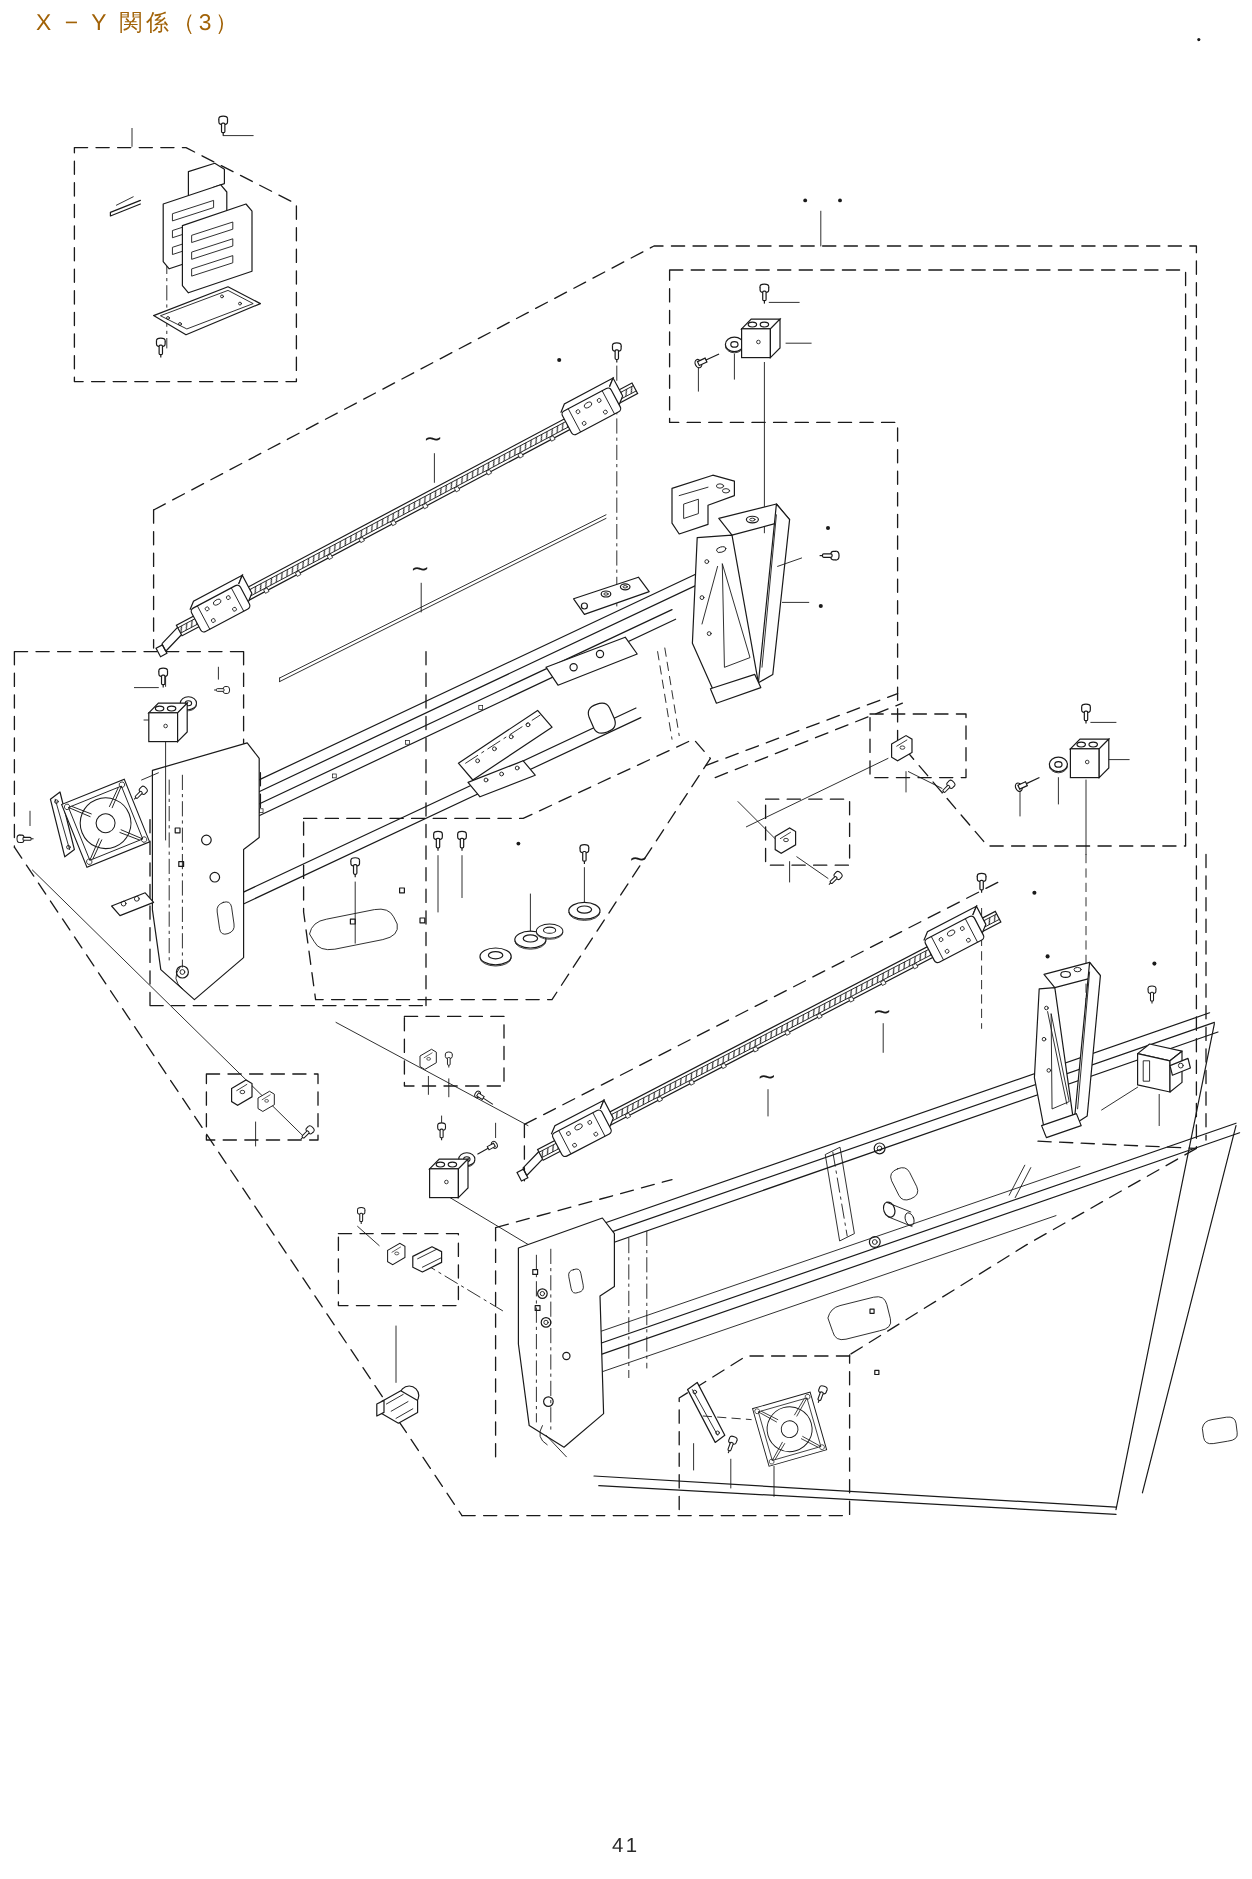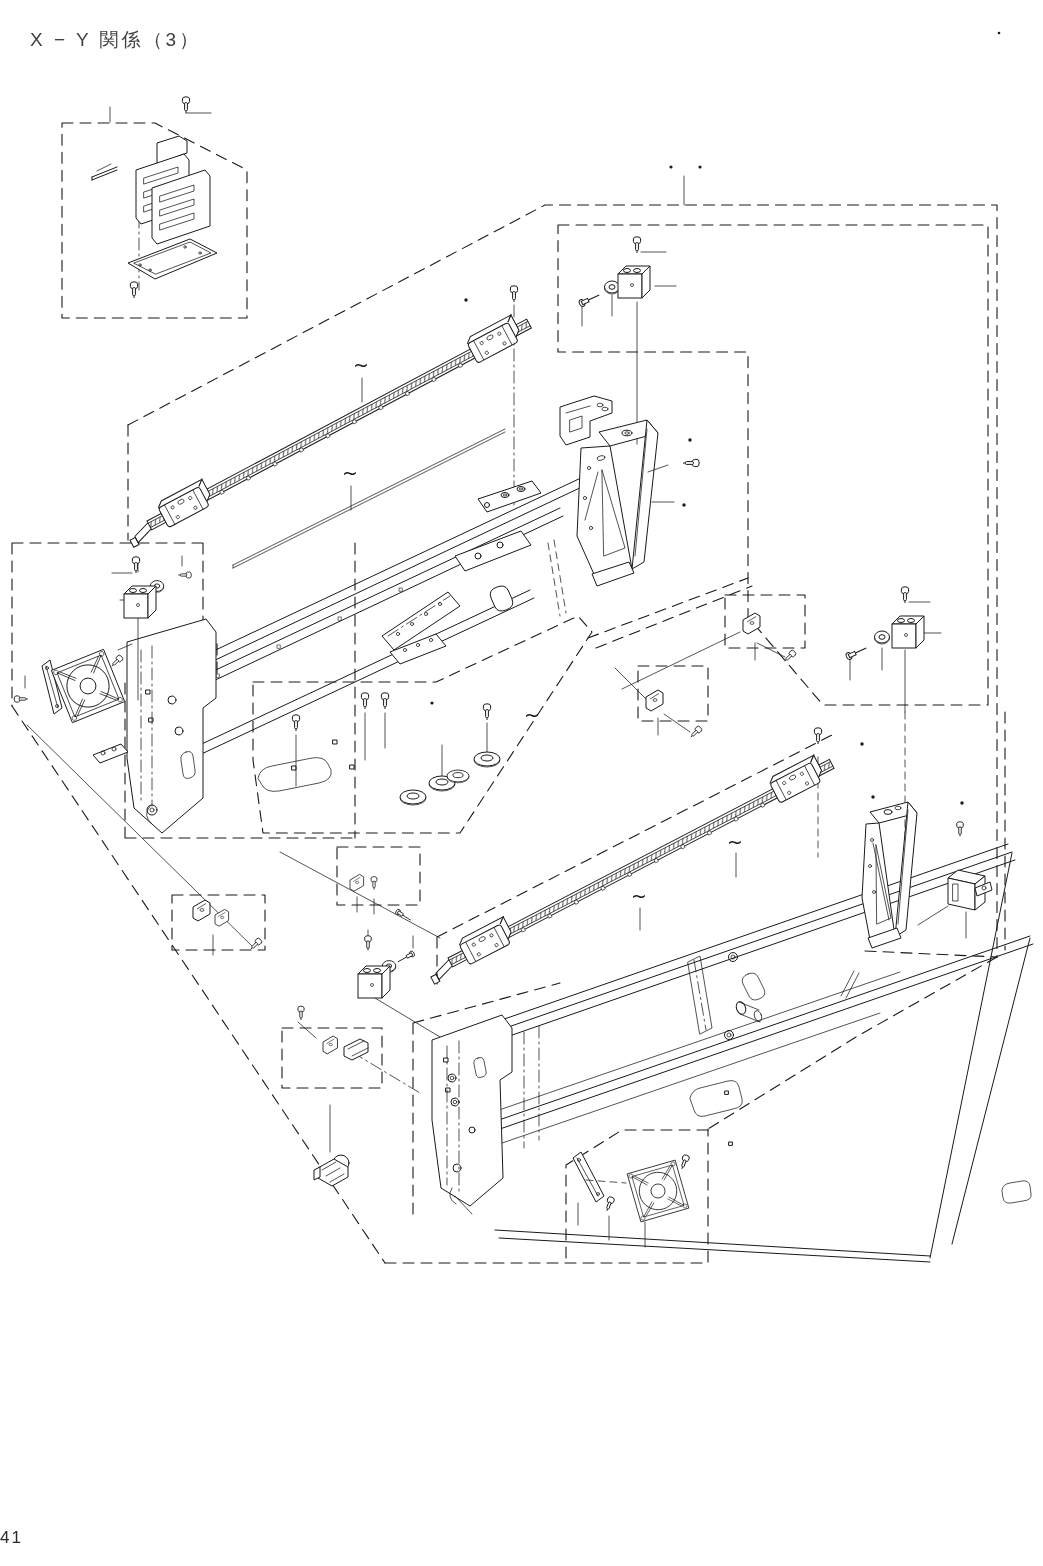--- a/index.html
+++ b/index.html
@@ -1,20 +1,20 @@
 <!DOCTYPE html>
 <html><head>
 <meta charset="utf-8">
 <style>
   html,body{margin:0;padding:0;background:#fff;}
   body{width:1043px;height:1566px;position:relative;overflow:hidden;
        font-family:"Liberation Sans","DejaVu Sans",sans-serif;color:#1a1a1a;}
   .stage{position:absolute;inset:0;background:#fff;}
-  .title{position:absolute;left:30px;top:6px;font-size:19px;letter-spacing:3px;color:#404040;margin-top:21px;}
-  .pageno{position:absolute;left:0;right:0;top:1528px;text-align:left;font-size:17px;letter-spacing:2px;color:#2a2a2a;}
+  .title{position:absolute;left:30px;top:6px;font-size:19px;letter-spacing:3px;color:#a16207;}
+  .pageno{position:absolute;left:0;right:0;top:1528px;text-align:center;font-size:17px;letter-spacing:2px;color:#2a2a2a;}
   svg{position:absolute;left:0;top:0;}
   .s{stroke:#1a1a1a;fill:none;stroke-width:1;stroke-linecap:round;stroke-linejoin:round;}
   .f{stroke:#1a1a1a;fill:#ffffff;stroke-width:1;stroke-linejoin:round;}
   .thin{stroke-width:.75;}
   .dash{stroke-dasharray:11 7;stroke-width:1.1;}
   .dsh2{stroke-dasharray:7 5;}
   .dd{stroke-dasharray:12 4 2 4;stroke-width:.75;}
   .dot{fill:#1a1a1a;stroke:none;}
   .tilde{font-size:19px;fill:#1a1a1a;font-family:"DejaVu Sans",sans-serif;}
 </style>

